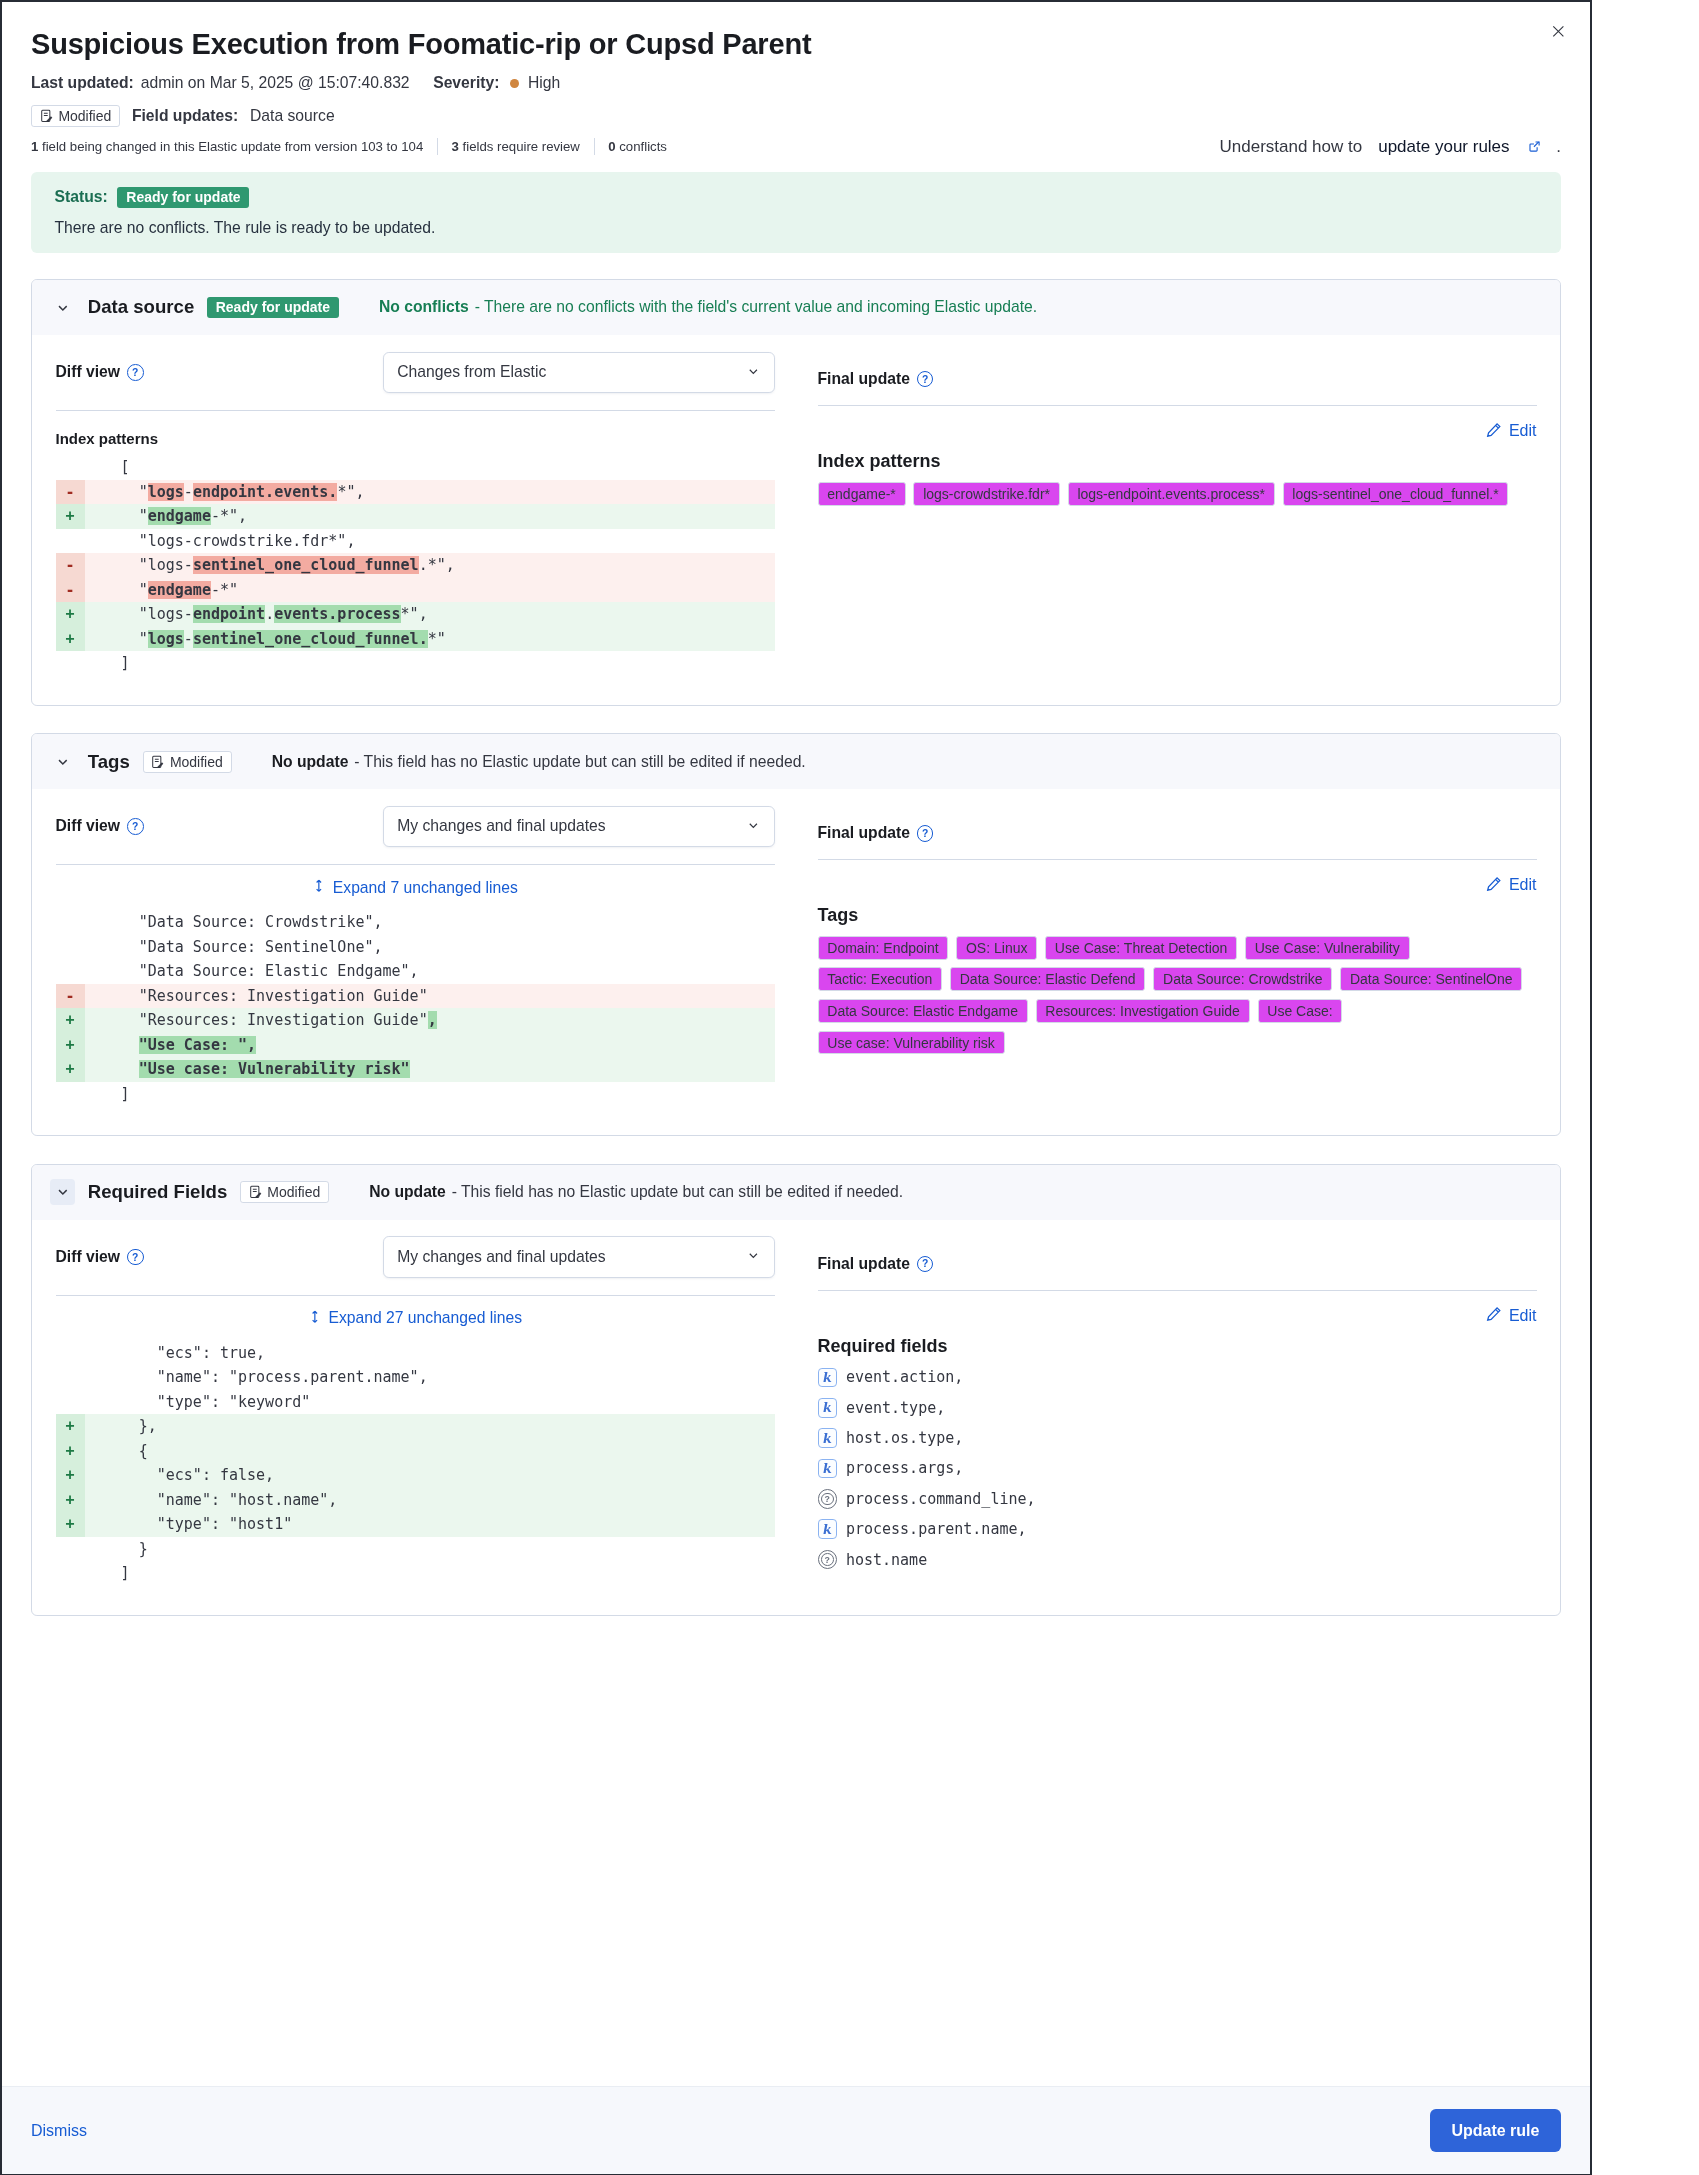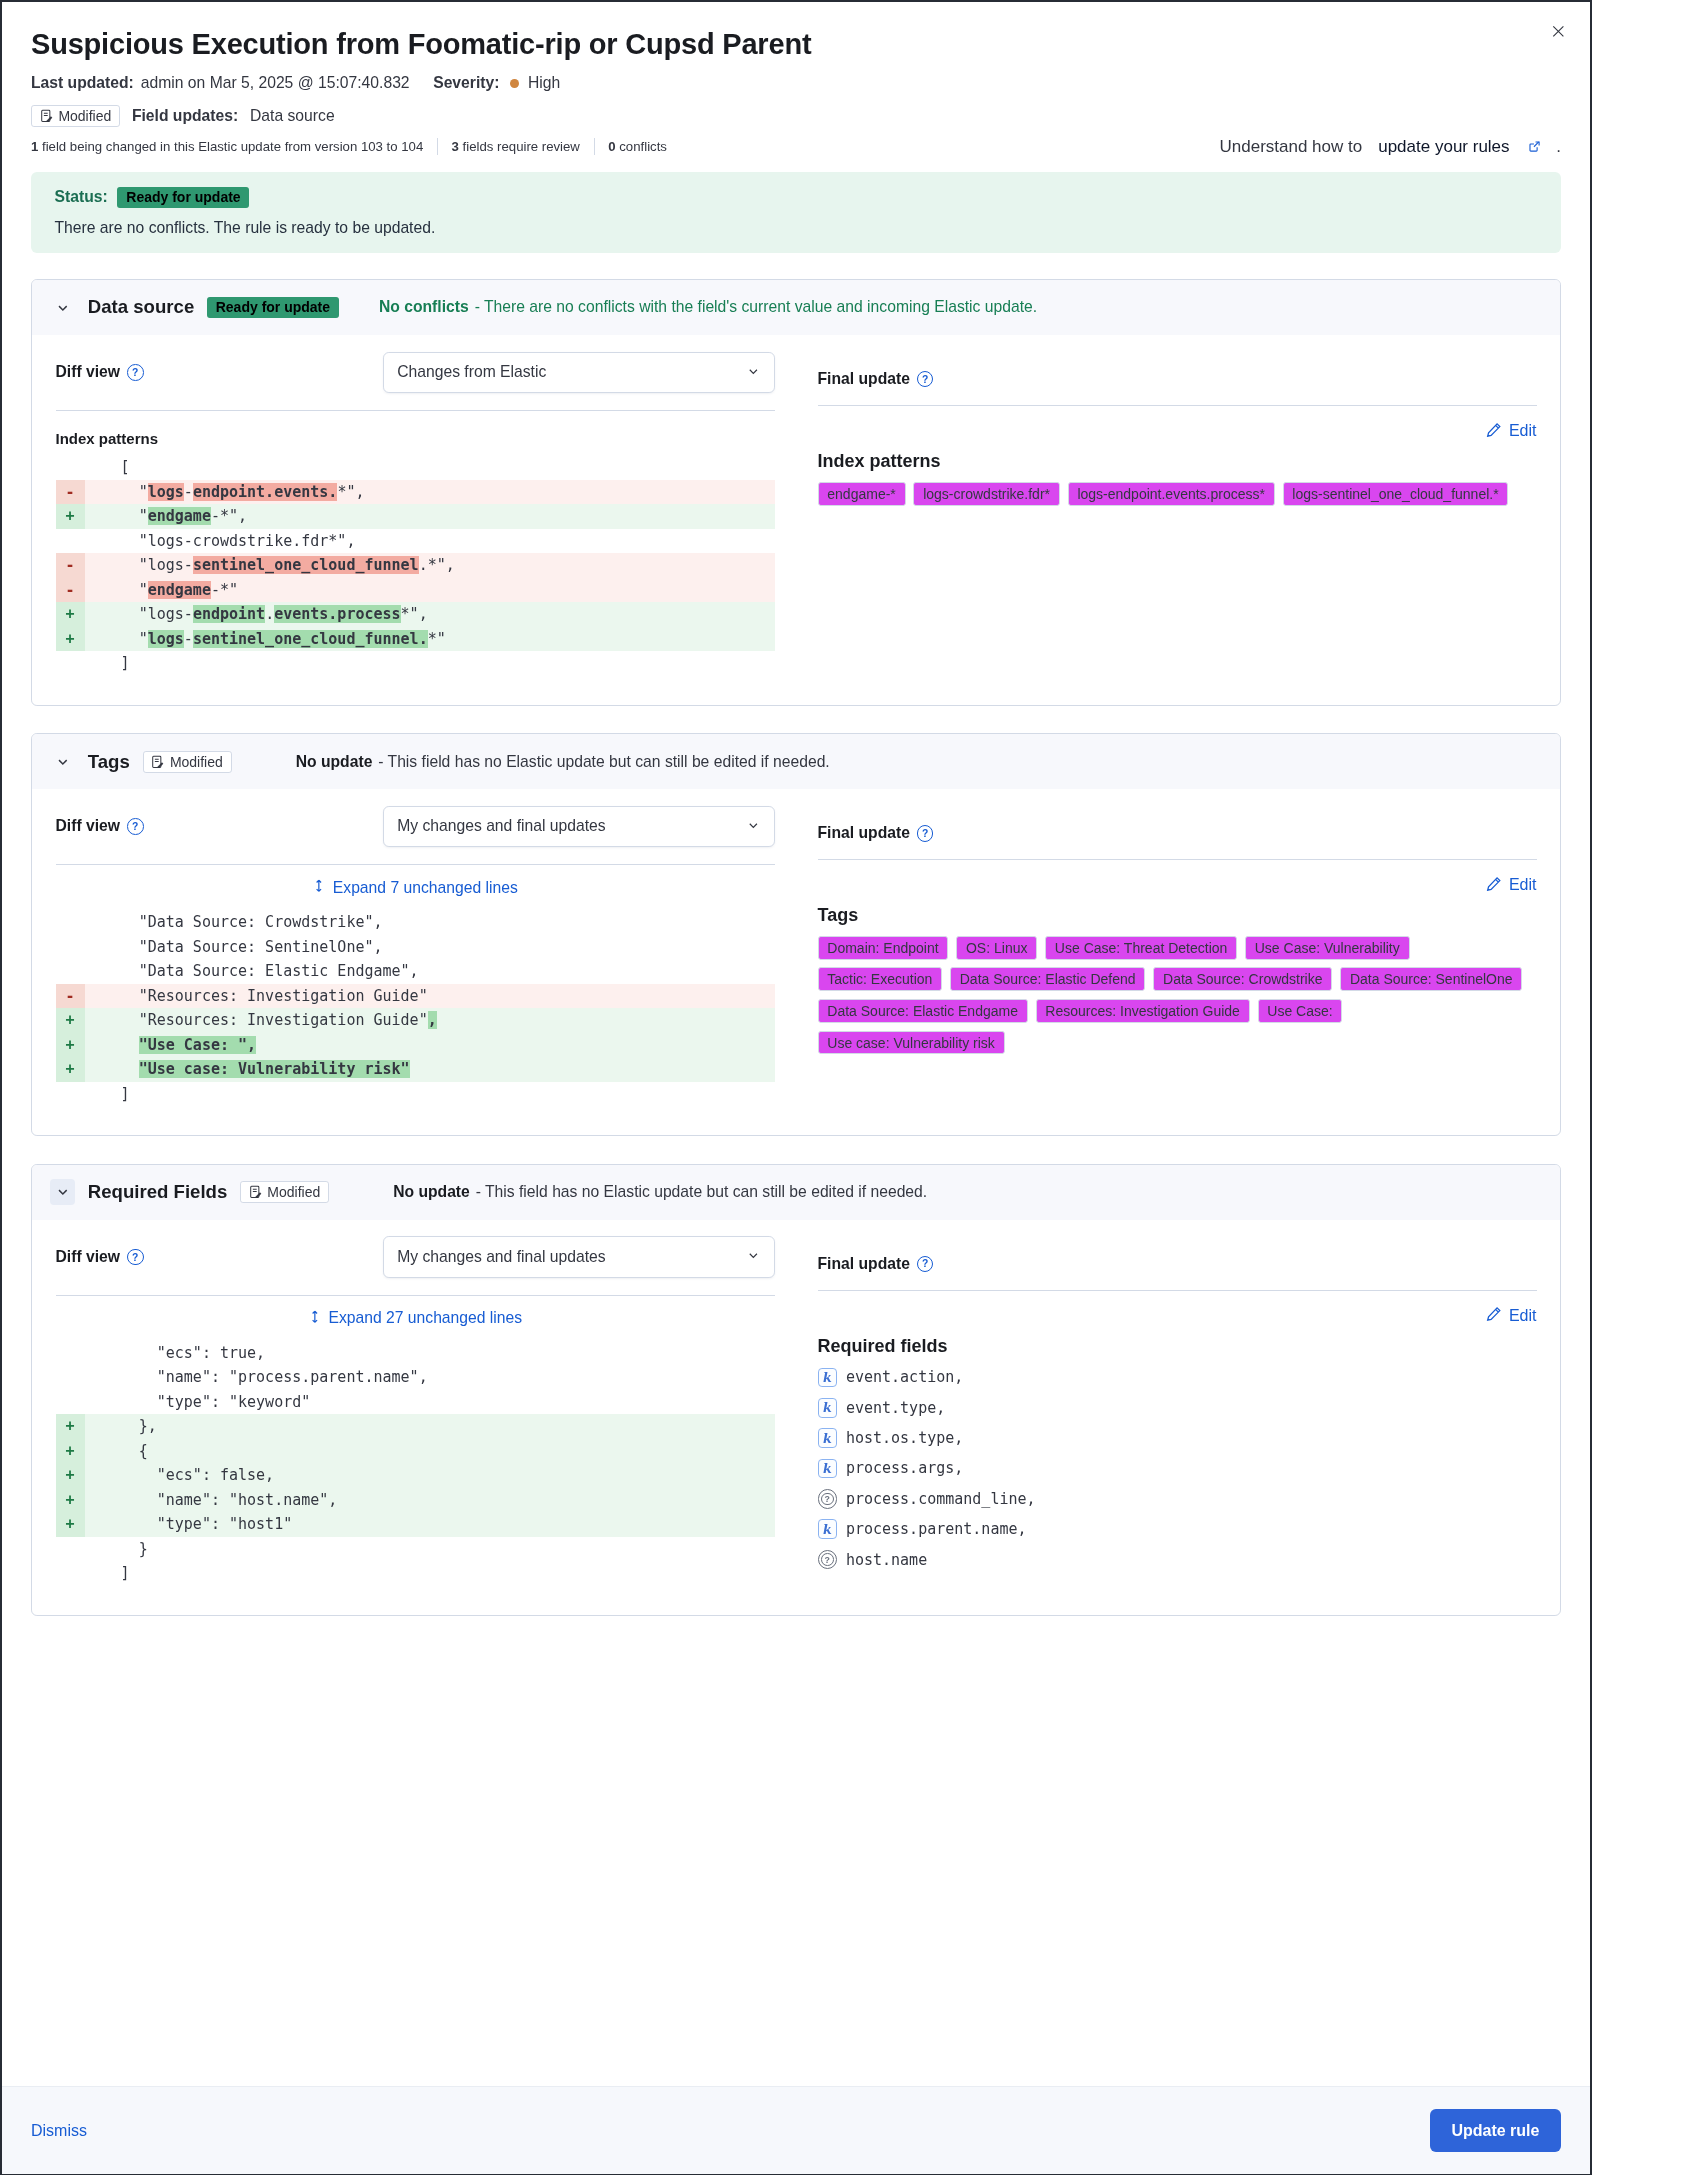--- a/index.html
+++ b/index.html
@@ -20,21 +20,21 @@
   .meta-row { display:flex; align-items:center; gap:6.9px; margin-top:13.7px; font-size:15.7px; color:#343741; }
   .meta-row .lbl { font-weight:700; }
   .meta-gap { width:9.8px; }
   .sev-dot { width:8.8px; height:8.8px; border-radius:50%; background:#d0863f; display:inline-block; margin:0 2px 0 3.9px; }
 
   .badge-row { display:flex; align-items:center; gap:11.8px; margin-top:12.7px; font-size:15.7px; }
   .badge-hollow { display:inline-flex; align-items:center; gap:4.9px; border:1px solid #d3dae6;
                   border-radius:2.9px; padding:2px 7.8px; font-size:14px; font-weight:500;
                   color:#343741; background:#fff; white-space:nowrap; }
   .badge-hollow svg { width:13.7px; height:13.7px; }
-  .badge-green { display:inline-flex; align-items:center; background:#2f9870; color:#000000;
+  .badge-green { display:inline-flex; align-items:center; background:#2f9870; color:#ffffff;
                  border-radius:2.9px; padding:2.5px 8.8px; font-size:14px; font-weight:600; white-space:nowrap; }
 
   
   .tabbar { display:flex; gap:33px; padding:0 29px; margin-top:23.5px; border-bottom:1px solid #d3dae6; }
   .tab { font-size:16px; font-weight:600; color:#343741; padding:5.9px 2px 12.7px 2px; cursor:pointer; }
   .tab.active { color:#175cd3; border-bottom:2.9px solid #175cd3; margin-bottom:-1px; }
 
   
   .stats-row { display:flex; align-items:center; padding:9.8px 29px 7.8px 29px; }
   .stats-left { display:flex; align-items:center; font-size:13.2px; color:#343741; }
@@ -55,21 +55,21 @@
   .panel-header { background:#f7f8fc; padding:14.7px 17.6px; display:flex; align-items:center; gap:12.7px; }
   .chev { width:25.5px; height:25.5px; display:flex; align-items:center; justify-content:center;
           background:none; border:none; color:#343741; cursor:pointer; flex:0 0 auto; }
   .chev.boxed { background:#e7ecf6; border-radius:3.9px; }
   .chev svg { width:13.7px; height:13.7px; }
   .panel-title { font-size:18.6px; font-weight:700; color:#1a1c21; }
   .status-line { margin-left:27.4px; font-size:15.7px; display:flex; gap:5.9px; align-items:baseline; }
   .status-line .sb { font-weight:700; }
   .status-line.green { color:#177e54; }
   .status-line.dark { color:#343741; }
-  .status-line.dark .sb { color:#1a1c21;margin-left:24px; }
+  .status-line.dark .sb { color:#1a1c21; }
 
   .panel-body { display:grid; grid-template-columns:1fr 1fr; column-gap:43px; padding:0 23.5px 29px 23.5px; }
 
   .ctrl-row { display:flex; align-items:center; justify-content:space-between;
               border-bottom:1px solid #d3dae6; padding:16.7px 0; min-height:71px; }
   .ctrl-row.final-row { justify-content:flex-start; align-items:flex-end; }
   .ctrl-label { display:flex; align-items:center; gap:6.9px; font-size:15.7px; font-weight:700; color:#1a1c21; }
   .qmark { width:16.7px; height:16.7px; border-radius:50%; border:1.4px solid #175cd3; color:#175cd3;
            font-size:10.3px; font-weight:700; display:inline-flex; align-items:center; justify-content:center;
            cursor:pointer; flex:0 0 auto; }

